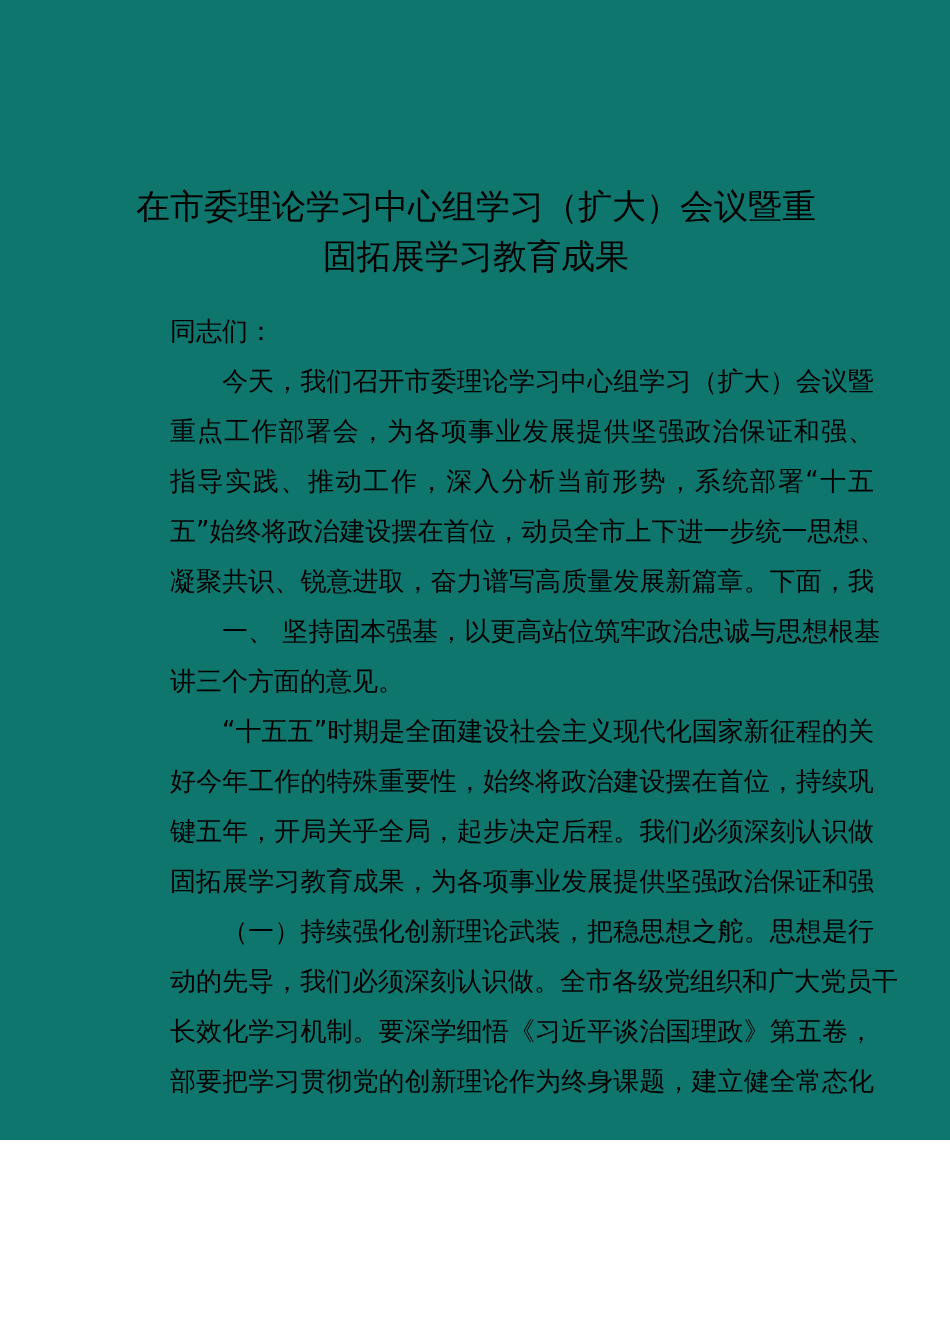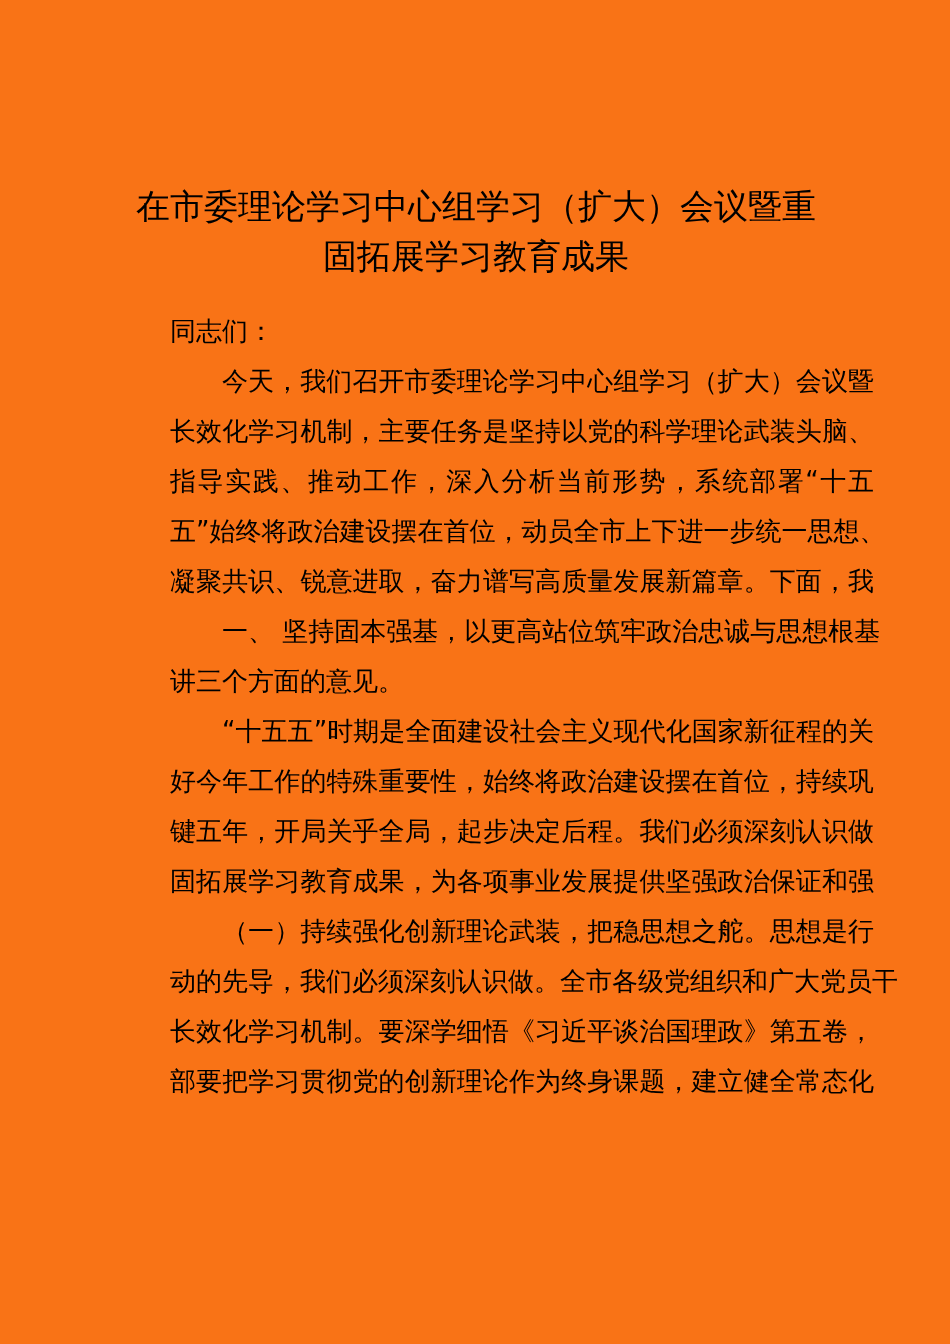--- a/index.html
+++ b/index.html
@@ -13,22 +13,22 @@
       position: relative;
       overflow: hidden;
       font-family: "DejaVu Sans", "Liberation Sans", sans-serif;
       color: #000000;
     }
     .page {
       position: absolute;
       left: 0;
       top: 0;
       width: 950px;
-      height: 1344px;
-      background: #f97316;
+      height: 1140px;
+      background: #0f766e;
     }
     .title {
       position: absolute;
       left: 120px;
       top: 181px;
       width: 712px;
       text-align: center;
     }
     .title-line {
       display: block;
@@ -72,21 +72,21 @@
   <div class="title">
     <span class="title-line">在市委理论学习中心组学习（扩大）会议暨重</span>
     <span class="title-line">固拓展学习教育成果</span>
   </div>
 
   <div class="body">
 
     <span class="line salutation">同志们：</span>
 
     <span class="line indent">今天，我们召开市委理论学习中心组学习（扩大）会议暨</span>
-    <span class="line">长效化学习机制，主要任务是坚持以党的科学理论武装头脑、</span>
+    <span class="line">重点工作部署会，为各项事业发展提供坚强政治保证和强、</span>
     <span class="line">指导实践、推动工作，深入分析当前形势，系统部署“十五</span>
     <span class="line">五”始终将政治建设摆在首位，动员全市上下进一步统一思想、</span>
     <span class="line">凝聚共识、锐意进取，奋力谱写高质量发展新篇章。下面，我</span>
     <span class="line indent">一、 坚持固本强基，以更高站位筑牢政治忠诚与思想根基</span>
 
     <span class="line last">讲三个方面的意见。</span>
 
     <span class="line indent">“十五五”时期是全面建设社会主义现代化国家新征程的关</span>
     <span class="line">好今年工作的特殊重要性，始终将政治建设摆在首位，持续巩</span>
     <span class="line">键五年，开局关乎全局，起步决定后程。我们必须深刻认识做</span>

